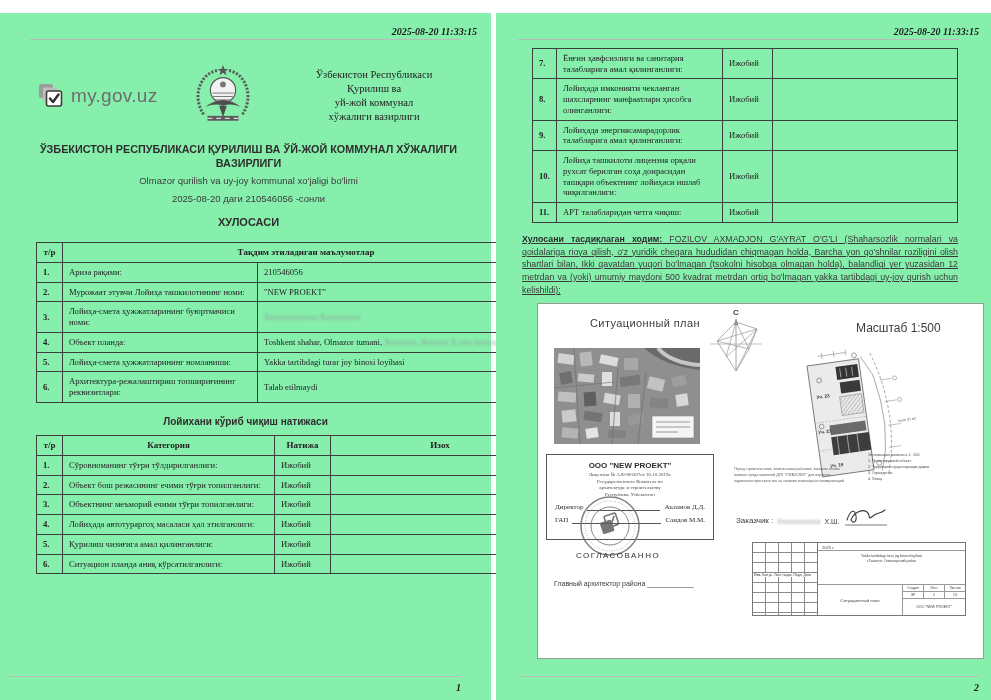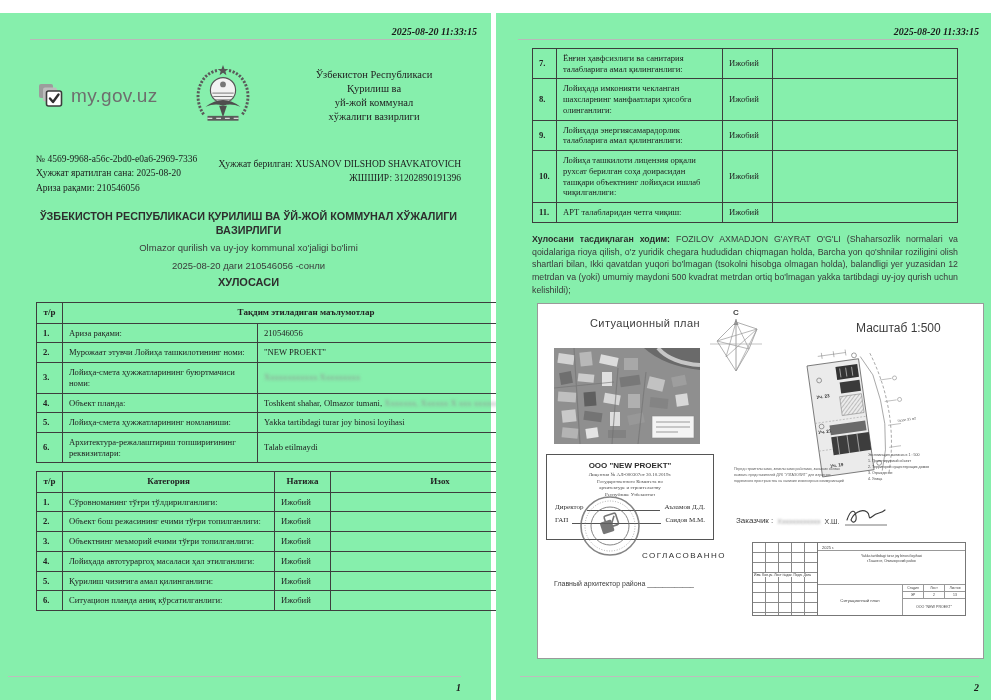--- a/index.html
+++ b/index.html
@@ -22,56 +22,56 @@
   .logo-text{font:400 19px "Liberation Sans",sans-serif;color:#6e6e6e;letter-spacing:.3px;text-align:center;}
   .ministry{width:170px;text-align:center;font:400 10.5px/1.35 "Liberation Serif",serif;color:#222;}
   .meta{display:flex;justify-content:space-between;margin:24px 30px 0 36px;}
   .meta-left{font:400 9.5px/1.5 "Liberation Serif",serif;}
   .meta-right{font:400 9.5px/1.5 "Liberation Serif",serif;text-align:right;margin-top:5px;}
 
   .titles{margin:14px 28px 0 34px;text-align:center;}
   .t-main{font:bold 10.8px/1.3 "Liberation Sans",sans-serif;color:#2e2e2e;}
   .t-sub{font:400 9.5px/1.45 "Liberation Sans",sans-serif;color:#3a3a3a;margin-top:4px;}
   .t-council{max-width:420px;margin:2px auto 0;}
-  .t-concl{font:bold 11px "Liberation Sans",sans-serif;color:#2e2e2e;margin-top:4px;}
+  .t-concl{font:bold 11px "Liberation Sans",sans-serif;color:#2e2e2e;margin-top:10px;}
 
   
   table{border-collapse:collapse;font:400 8.6px/1.25 "Liberation Serif",serif;color:#222;}
   .doc-table{margin:14px 30px 0 36px;width:514px;table-layout:fixed;}
   .doc-table th,.doc-table td{border:1px solid #3d3d3d;padding:4px 6px;vertical-align:middle;text-align:left;}
   .doc-table th{font-weight:bold;text-align:center;font-size:9px;}
   .col-num{width:26px;text-align:left;font-weight:bold;}
   .caption2{margin-top:13px;text-align:center;font:bold 10px "Liberation Sans",sans-serif;color:#2e2e2e;}
   #page-2 .doc-table{margin:8px 33px 0 36px;width:426px;}
   .redacted{filter:blur(1.8px);color:#919191;}
 
   .pagefoot{position:absolute;left:8px;right:30px;bottom:18px;border-top:1px solid #bdbdbd;text-align:right;}
   #page-2 .pagefoot{left:24px;right:12px;}
   .pagefoot span{display:inline-block;margin-top:1px;font:bold italic 10px "Liberation Serif",serif;}
 
   
-  .conclusion{margin:10px 33px 0 36px;font:400 8.8px/1.45 "Liberation Sans",sans-serif;color:#3a3a3a;text-align:justify;}
+  .conclusion{margin:10px 33px 0 26px;font:400 8.8px/1.45 "Liberation Sans",sans-serif;color:#3a3a3a;text-align:justify;text-decoration:underline;}
   .conclusion b{color:#2b2b2b;}
 
   
   .frame{position:absolute;top:290px;left:41px;width:445px;height:354px;border:1px solid #9a9a9a;background:#fff;}
   .sit-label{position:absolute;left:52px;top:13px;font:400 11px "Liberation Sans",sans-serif;color:#3c3c3c;letter-spacing:.4px;}
   .scale-label{position:absolute;left:318px;top:17px;font:400 12px "Liberation Sans",sans-serif;color:#3c3c3c;}
   .sat{position:absolute;left:16px;top:44px;}
   .compass{position:absolute;left:168px;top:4px;width:60px;text-align:center;}
   .north{font:bold 8px "Liberation Sans",sans-serif;color:#444;display:block;}
   .siteplan{position:absolute;left:258px;top:38px;}
 
   .stampbox{position:absolute;left:8px;top:150px;width:168px;height:86px;border:1px solid #555;text-align:center;padding-top:6px;box-sizing:border-box;}
   .sb-company{font:bold 8px "Liberation Sans",sans-serif;color:#2c2c2c;}
   .sb-lic{font:400 5px/1.3 "Liberation Serif",serif;color:#4a4a4a;margin-top:2px;}
   .sb-row{display:flex;align-items:flex-end;margin:5px 8px 0;font:400 7px "Liberation Serif",serif;color:#2c2c2c;}
   .sb-line{flex:1;border-bottom:1px solid #555;margin:0 4px;height:7px;}
   .stamp{position:absolute;left:40px;top:190px;opacity:.85;}
-  .agreed{position:absolute;left:38px;top:247px;width:150px;text-align:right;font:400 8px "Liberation Sans",sans-serif;letter-spacing:1.5px;color:#2e2e2e;}
+  .agreed{position:absolute;left:38px;top:247px;width:150px;text-align:left;font:400 8px "Liberation Sans",sans-serif;letter-spacing:1.5px;color:#2e2e2e;}
   .chief{position:absolute;left:16px;top:276px;font:400 7px "Liberation Sans",sans-serif;color:#3a3a3a;}
 
   .tinynote{position:absolute;left:196px;top:163px;width:142px;font:400 3.6px/1.6 "Liberation Sans",sans-serif;color:#5a5a5a;}
   .legend{position:absolute;left:330px;top:148px;width:108px;font:400 3.6px/1.7 "Liberation Sans",sans-serif;color:#4a4a4a;}
   .customer{position:absolute;left:198px;top:202px;display:flex;align-items:flex-end;gap:4px;font:400 8px "Liberation Sans",sans-serif;color:#3a3a3a;}
   .cust-red{filter:blur(1.3px);color:#9a9a9a;font-size:7px;}
   .cust-init{font-size:7px;}
   .sig{margin-bottom:-3px;}
 
   
@@ -123,31 +123,20 @@
         <path d="M16,56 H48" stroke="#ffffff" stroke-width="1" stroke-dasharray="5,4"></path>
       </svg>
       <div class="ministry">
         <div>Ўзбекистон Республикаси</div>
         <div>Қурилиш ва</div>
         <div>уй-жой коммунал</div>
         <div>хўжалиги вазирлиги</div>
       </div>
     </div>
 
-    <div class="meta">
-      <div class="meta-left">
-        <div>№ 4569-9968-a56c-2bd0-e0a6-2969-7336</div>
-        <div>Ҳужжат яратилган сана: 2025-08-20</div>
-        <div>Ариза рақами: 210546056</div>
-      </div>
-      <div class="meta-right">
-        <div>Ҳужжат берилган: XUSANOV DILSHOD SHAVKATOVICH</div>
-        <div>ЖШШИР: 31202890191396</div>
-      </div>
-    </div>
 
     <div class="titles">
       <div class="t-main">ЎЗБЕКИСТОН РЕСПУБЛИКАСИ ҚУРИЛИШ ВА ЎЙ-ЖОЙ КОММУНАЛ ХЎЖАЛИГИ ВАЗИРЛИГИ</div>
       <div class="t-sub">Olmazor qurilish va uy-joy kommunal xo'jaligi bo'limi</div>
       <div class="t-sub">2025-08-20 даги 210546056 -сонли</div>
       <div class="t-concl">ХУЛОСАСИ</div>
     </div>
 
     <table class="doc-table">
       <colgroup>
@@ -186,20 +175,21 @@
         <td>Yakka tartibdagi turar joy binosi loyihasi</td>
       </tr>
       <tr>
         <td class="col-num">6.</td>
         <td>Архитектура-режалаштириш топшириғининг реквизитлари:</td>
         <td>Talab etilmaydi</td>
       </tr>
     </tbody>
       </table>
 
+    <div class="caption2">Лойихани кўриб чиқиш натижаси</div>
 
     <table class="doc-table" style="margin-top:8px">
       <colgroup>
           <col style="width:26px">
           <col style="width:212px">
           <col style="width:56px">
           <col>
         </colgroup>
       <tbody>
           <tr>

